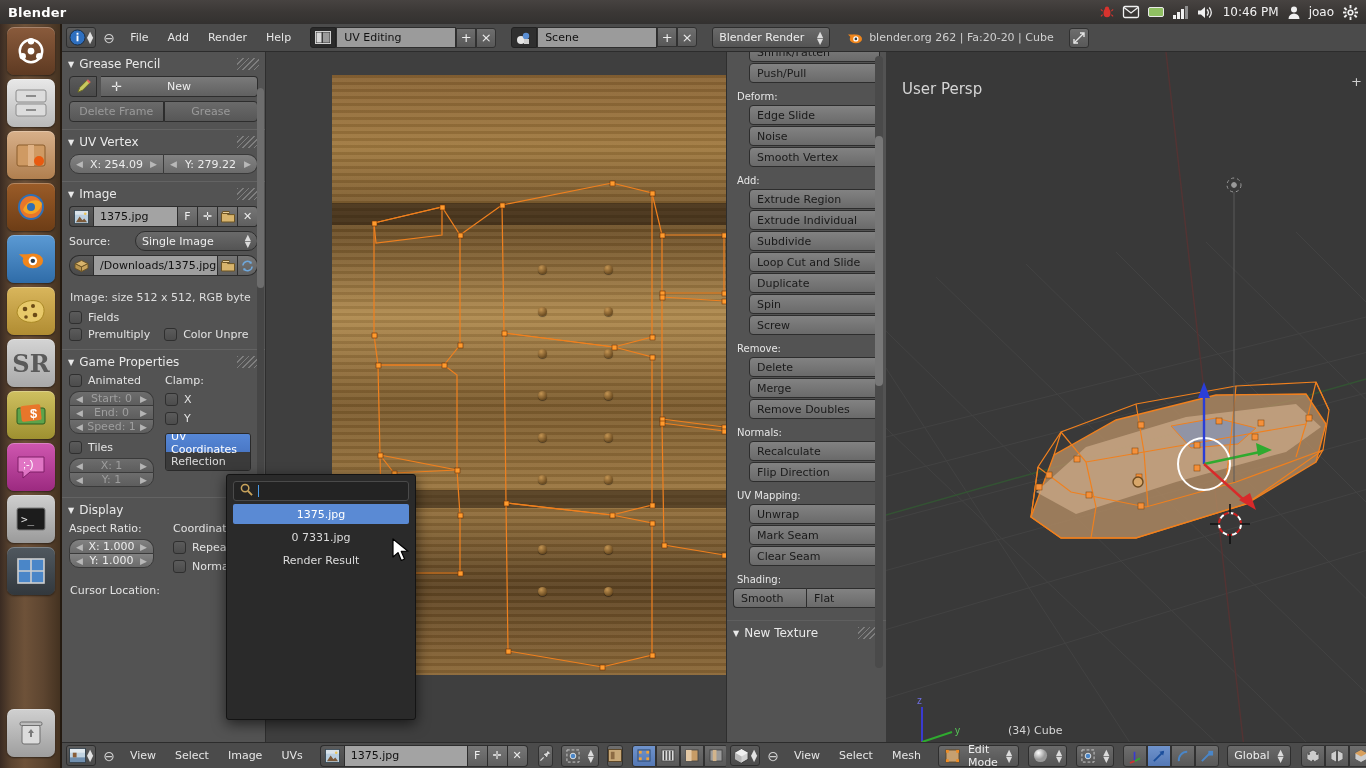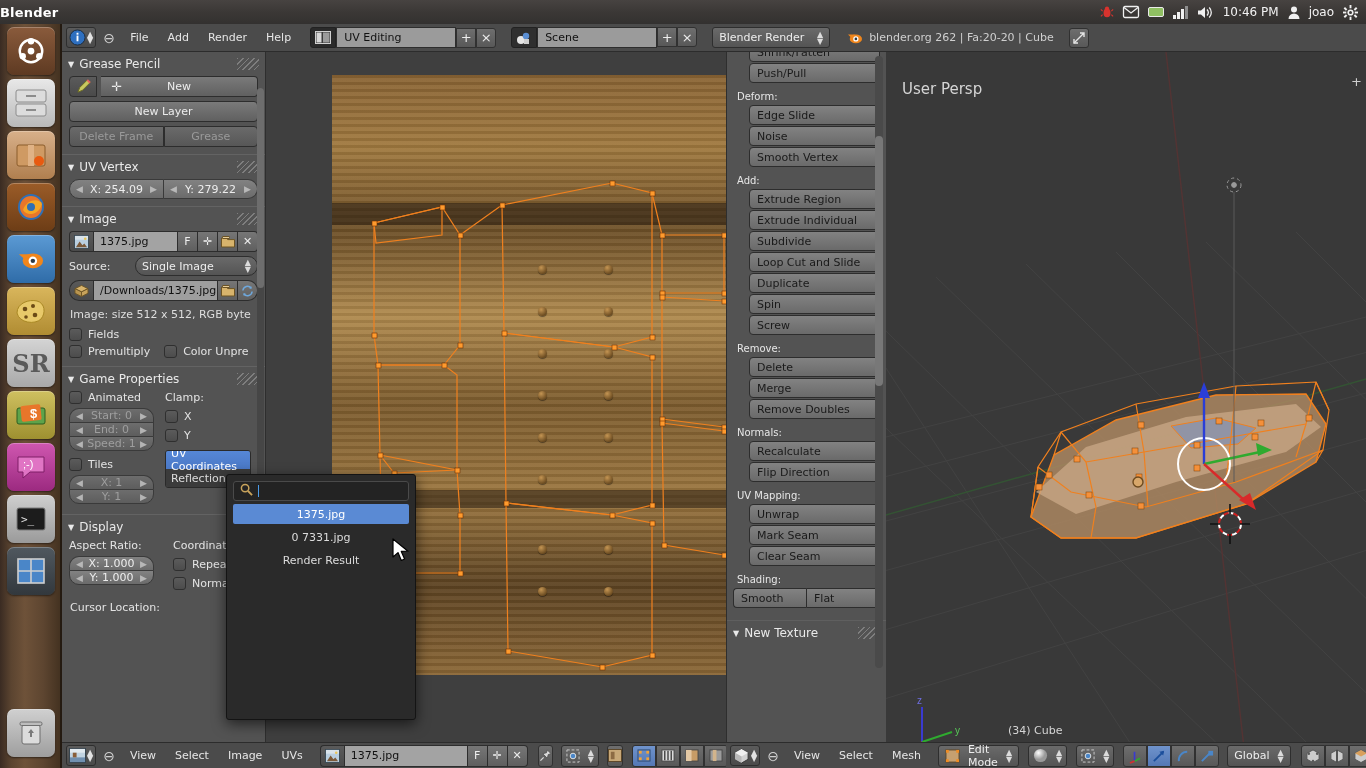--- a/index.html
+++ b/index.html
@@ -10,21 +10,21 @@
     -webkit-font-smoothing:antialiased;
   }
 
   
   #unity-panel{
     position:absolute; left:0; top:0; width:1366px; height:24px;
     background:linear-gradient(to bottom,#474341 0%,#3b3836 50%,#333130 100%);
     display:flex; align-items:center; z-index:50;
   }
   #unity-panel .app-title{
-    font-weight:bold; font-size:13px; color:#ffffff;
+    margin-left:8px; font-weight:bold; font-size:13px; color:#ffffff;
     letter-spacing:.2px;
   }
   #unity-panel .tray{ margin-left:auto; display:flex; align-items:center; gap:9px; padding-right:8px; }
   .tray-item{ display:flex; align-items:center; color:#f2f2f2; font-size:12px; }
   .tray-item svg{ display:block; }
 
   
   #launcher{
     position:absolute; left:0; top:24px; width:62px; height:744px;
     background:linear-gradient(to right,#3a2b22 0%,#5b4430 18%,#6e5239 40%,#5d4530 70%,#41301f 100%);
@@ -151,21 +151,21 @@
   .name-field{
     flex:1; height:21px; background:#a3a3a3; border:1px solid #2d2d2d;
     display:flex;align-items:center; padding-left:6px; color:#111; font-size:11px;
   }
   .mini-btn{
     width:20px;height:21px;border:1px solid #2d2d2d;border-left:none;
     background:linear-gradient(to bottom,#767676,#5f5f5f);
     display:flex;align-items:center;justify-content:center;color:#ededed;font-size:11px;
   }
   .mini-btn.last{ border-radius:0 4px 4px 0;}
-  .info-text{ padding:5px 8px; font-size:11px; color:#dedede;}
+  .info-text{ padding:5px 8px; font-size:11px; color:#dedede;margin-top:8px;}
   .prop-scroll{
     position:absolute; right:1px; top:36px; width:7px; height:560px;
     background:#464646; border-radius:4px;
   }
   .prop-scroll i{
     position:absolute; left:0; top:0; width:7px; height:200px;
     background:#6d6d6d; border-radius:4px; display:block;
   }
 
   
@@ -484,23 +484,20 @@
       <span style="width:28px;height:21px;border:1px solid #2d2d2d;border-radius:4px 0 0 4px;background:linear-gradient(to bottom,#5b5b5b,#4a4a4a);display:flex;align-items:center;justify-content:center;">
         <svg width="15" height="15" viewBox="0 0 16 16">
             <path d="M2 14 L4 9 L12 1 L15 4 L7 12 z" fill="#c8c860" stroke="#6a6a22"></path>
             <path d="M12 1 L15 4" stroke="#e06060" stroke-width="2"></path>
           </svg>
       </span>
       <span class="pbtn" style="border-radius:0 4px 4px 0;border-left:none;position:relative;">
         <span style="position:absolute;left:10px;font-size:13px;">✛</span>
         <span>New</span>
       </span>
-    </div>
-    <div class="prow">
-      <span class="pbtn">New Layer</span>
     </div>
     <div class="prow">
       <span class="pbtn dim" style="border-radius:4px 0 0 4px;">Delete Frame</span>
       <span class="pbtn dim" style="border-radius:0 4px 4px 0;margin-left:-4px;">Grease</span>
     </div>
 
     <div class="panel-title" style="margin-top:5px;">
       <span class="tri">▼</span>
       <span>UV Vertex</span>
       <span class="grip"></span>

